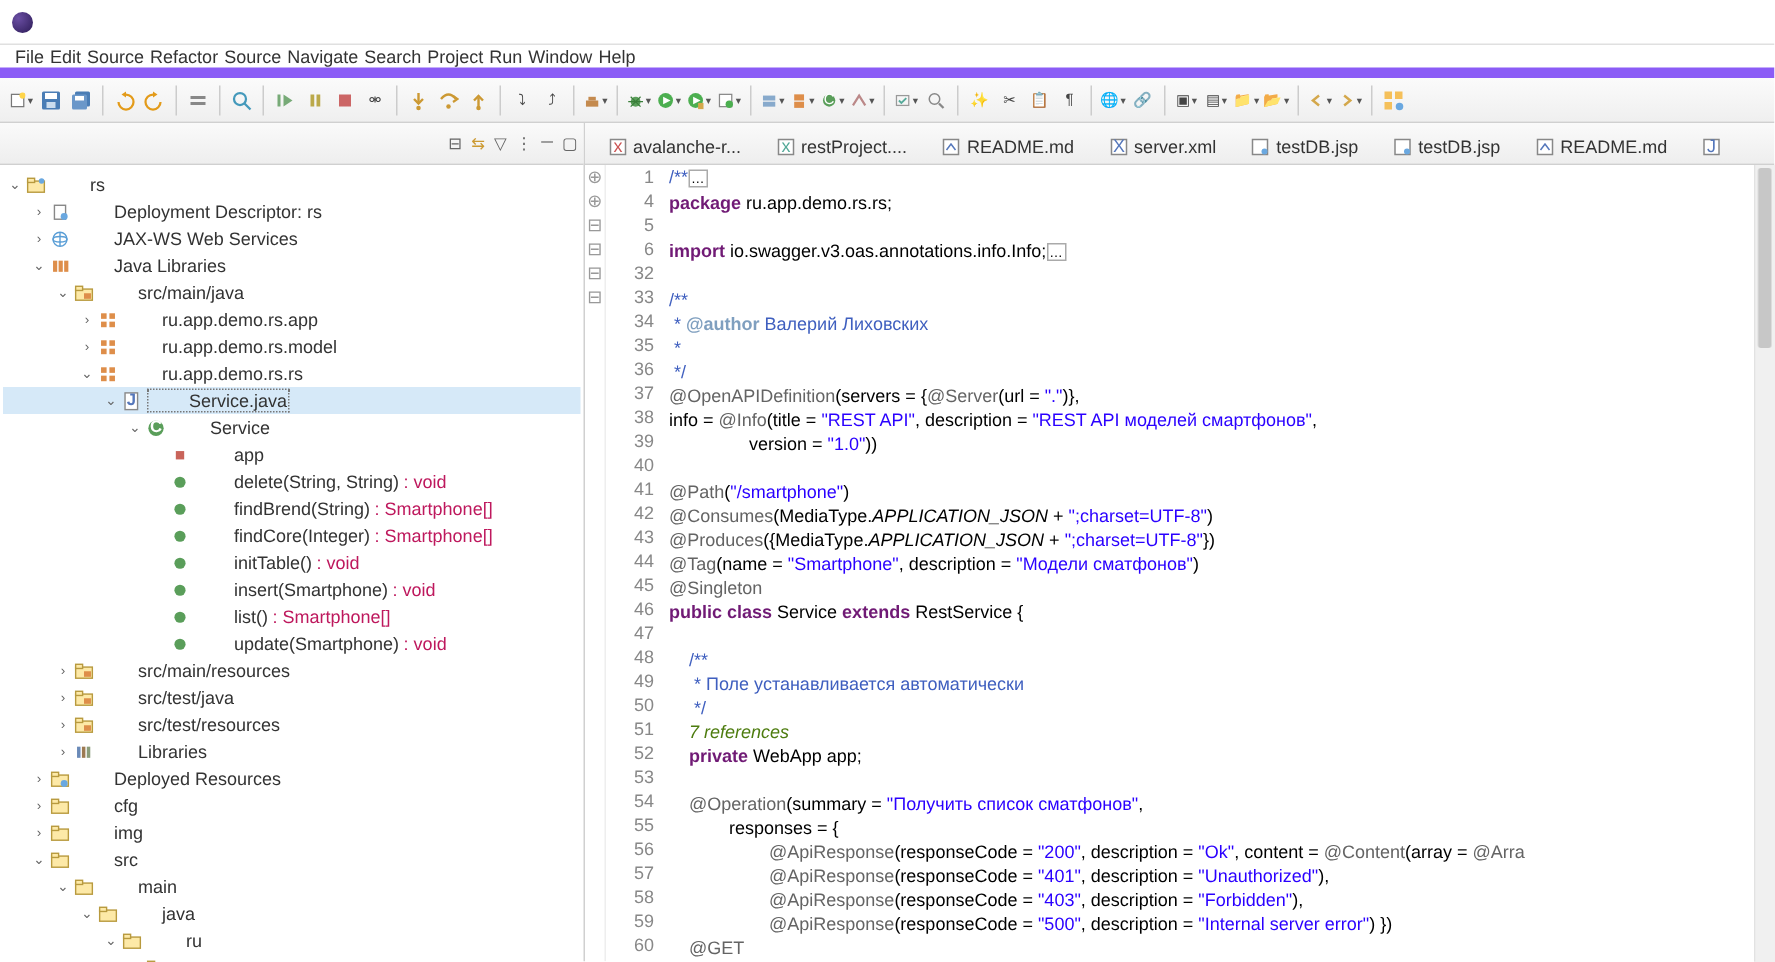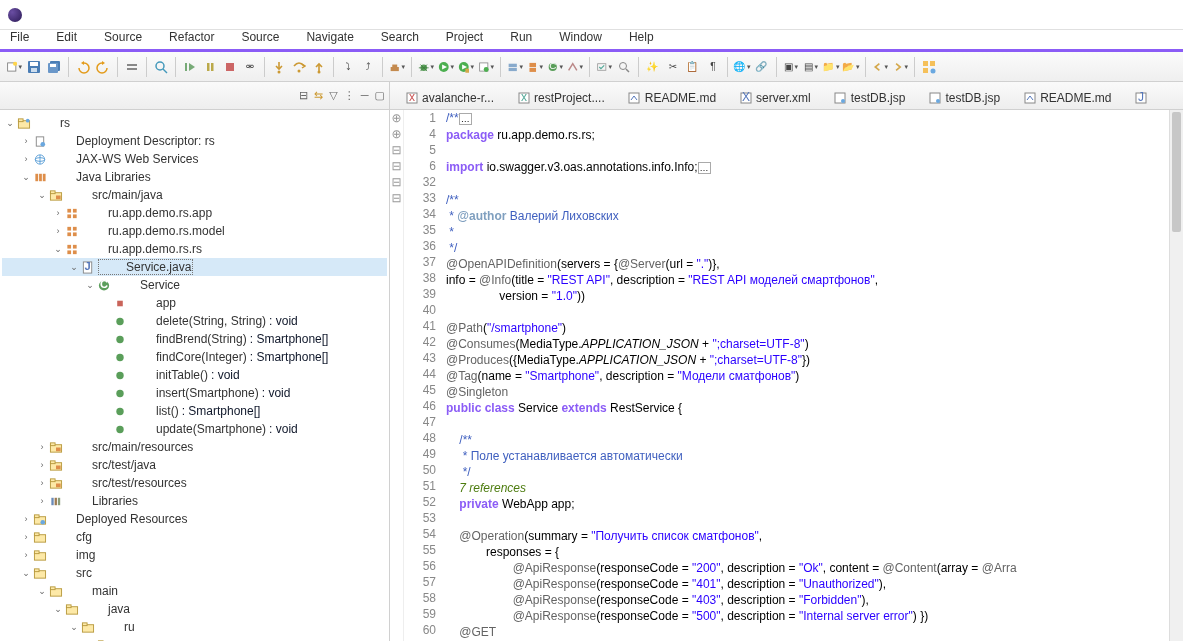--- a/index.html
+++ b/index.html
@@ -2,21 +2,21 @@
 <html><head>
 <meta charset="utf-8">
 <style>
 * { box-sizing: border-box; margin: 0; padding: 0; font-family: "Segoe UI", Tahoma, sans-serif; font-size: 12px; }
 body { background: #fff; overflow: hidden; width: 1183px; height: 641px; color: #333; }
 
 .titlebar { height: 30px; display: flex; align-items: center; padding: 0 8px; background: #fff; border-bottom: 1px solid #e0e0e0; }
 .titlebar .eclipse-icon { width: 14px; height: 14px; margin-right: 6px; background: radial-gradient(circle at 30% 30%, #6a4ea3, #2b1a55); border-radius: 50%; }
 .titlebar .title { color: #000; }
 
-.menubar { height: 22px; display: flex; gap: 27px; padding: 0 10px; background: #fff; border-bottom: 3px solid #8b5cf6; }
+.menubar { height: 22px; display: flex; align-items: center; gap: 4px; padding: 0 10px; background: #fff; border-bottom: 7px solid #8b5cf6; }
 .menubar span { color: #333; cursor: default; }
 
 .toolbar { height: 30px; background: linear-gradient(#fbfbfb,#efefef); border-bottom: 1px solid #d0d0d0; display: flex; align-items: center; padding: 0 6px; gap: 4px; overflow: hidden; }
 .tbtn { width: 16px; height: 16px; display: inline-flex; align-items: center; justify-content: center; font-size: 10px; color: #444; }
 .tbtn svg { width: 14px; height: 14px; }
 .tsep { width: 1px; height: 20px; background: #ccc; margin: 0 2px; }
 .dd::after { content: "▾"; font-size: 7px; color: #555; margin-left: 1px; }
 
 .workspace { display: flex; height: 559px; }
 
@@ -29,36 +29,36 @@
 
 .tree { flex: 1; overflow: auto; padding: 4px 2px; }
 .tree-row { display: flex; align-items: center; height: 18px; white-space: nowrap; cursor: default; }
 .tree-row.sel { background: #d6e9f8; }
 .tree-row.sel .label-box { border: 1px dotted #777; padding: 0 1px; }
 .twisty { width: 12px; text-align: center; color: #666; font-size: 9px; }
 .twisty.blank { visibility: hidden; }
 .ticon { width: 15px; height: 14px; display: inline-flex; align-items: center; justify-content: center; margin-right: 3px; }
 .ticon svg { width: 14px; height: 13px; }
 .tree-row span.label { white-space: nowrap; margin-left: 26px; }
-.tree-row .type { color: #0f172a; margin-left: 3px; }
+.tree-row .type { color: #be185d; margin-left: 3px; }
 
 .editor { flex: 1; display: flex; flex-direction: column; min-width: 0; }
 .editor-tabs { height: 28px; display: flex; align-items: flex-end; background: linear-gradient(#fafafa,#eee); border-bottom: 1px solid #d0d0d0; padding-left: 4px; gap: 1px; overflow: hidden;}
 .etab { display: flex; align-items: center; gap: 4px; padding: 4px 10px; height: 24px; border: 1px solid transparent; border-bottom: none; color: #333; font-size: 11px; cursor: default;}
 .eicon { width: 13px; height: 13px; display: inline-flex; align-items: center; justify-content: center; }
 .eicon svg { width: 12px; height: 12px; }
 
 .code-area { flex: 1; display: flex; font-family: Consolas, monospace; font-size: 13px; overflow: hidden; background: #fff; position: relative;}
 .gutter { width: 40px; text-align: right; padding-right: 8px; background: #fff; color: #888; line-height: 16px; font-family: Consolas, monospace; font-size: 12px; user-select: none;}
 .rule { width: 14px; background: #fff; border-right: 1px solid #eee; line-height: 16px; text-align: center; font-size: 9px; color: #999; }
 .code { flex: 1; white-space: pre; line-height: 16px; color: #000; overflow-x: auto; padding-left: 2px;}
 .scrollbar-v { position: absolute; right: 0; top: 0; bottom: 0; width: 14px; background: #f0f0f0; border-left: 1px solid #ddd;}
 .scrollbar-v .thumb { position: absolute; left: 2px; right: 2px; top: 2px; height: 120px; background: #c7c7c7; border-radius: 2px; }
 
-.kw { color: #8b5cf6; font-weight: bold; }
+.kw { color: #701a75; font-weight: bold; }
 .str { color: #2a00ff; }
 .ann { color: #646464; }
 .jd { color: #3f5fbf; }
 .jdtag { color: #7f9fbf; font-weight: bold; }
 .it { font-style: italic; text-align: right; }
 .ref { color: #4d7c0f; font-style: italic; }
 .type { color: #000; }
 </style>
 </head>
 <body>

